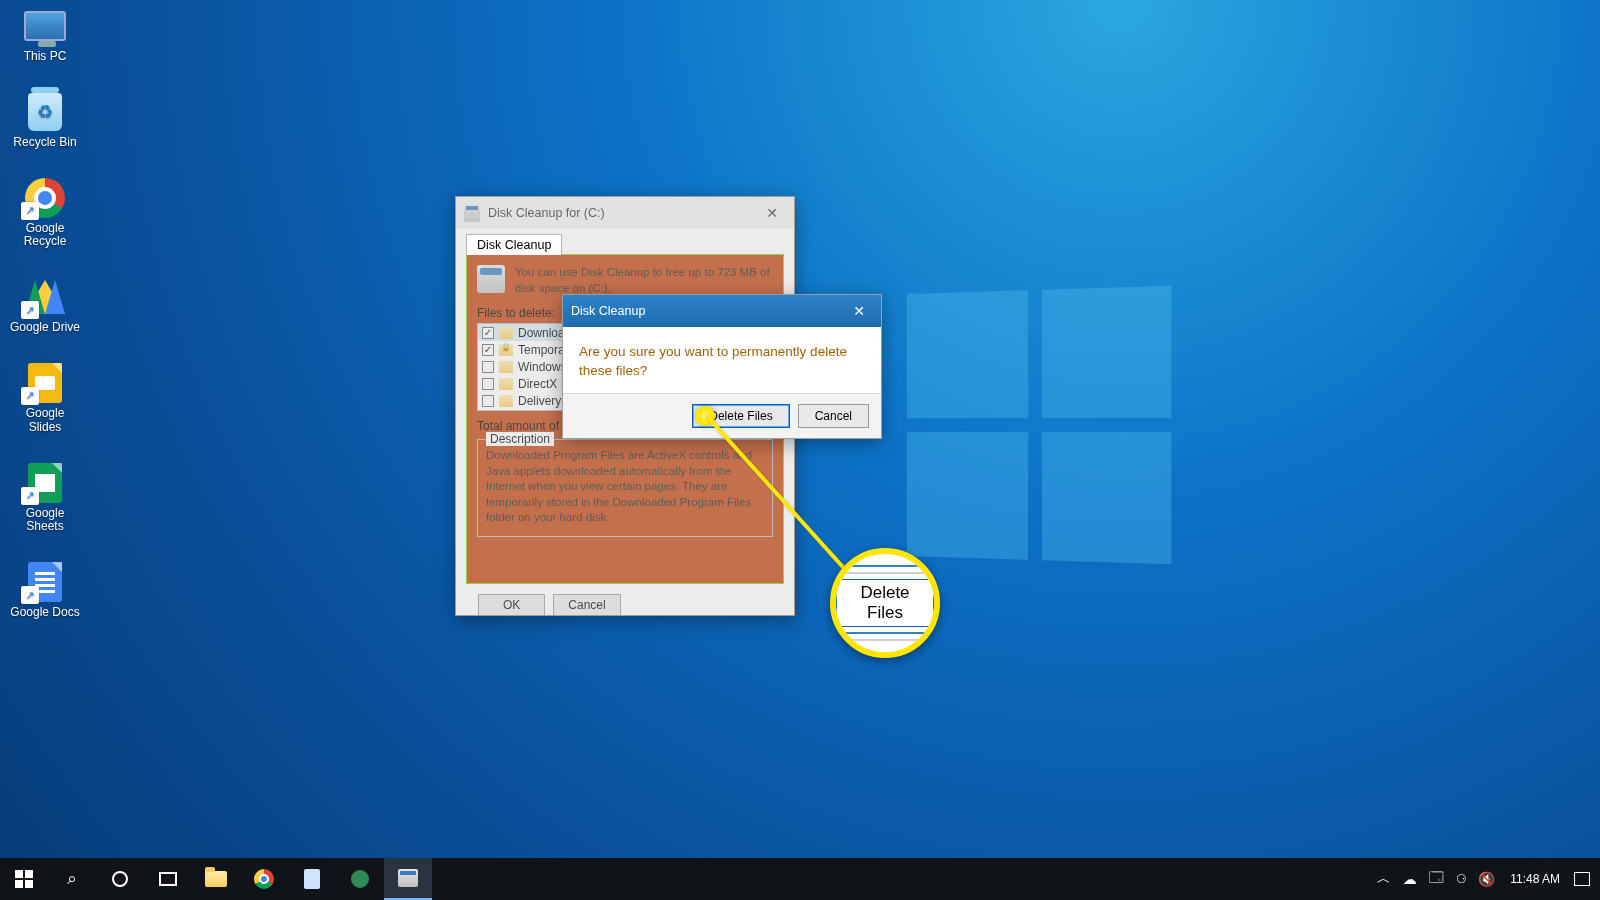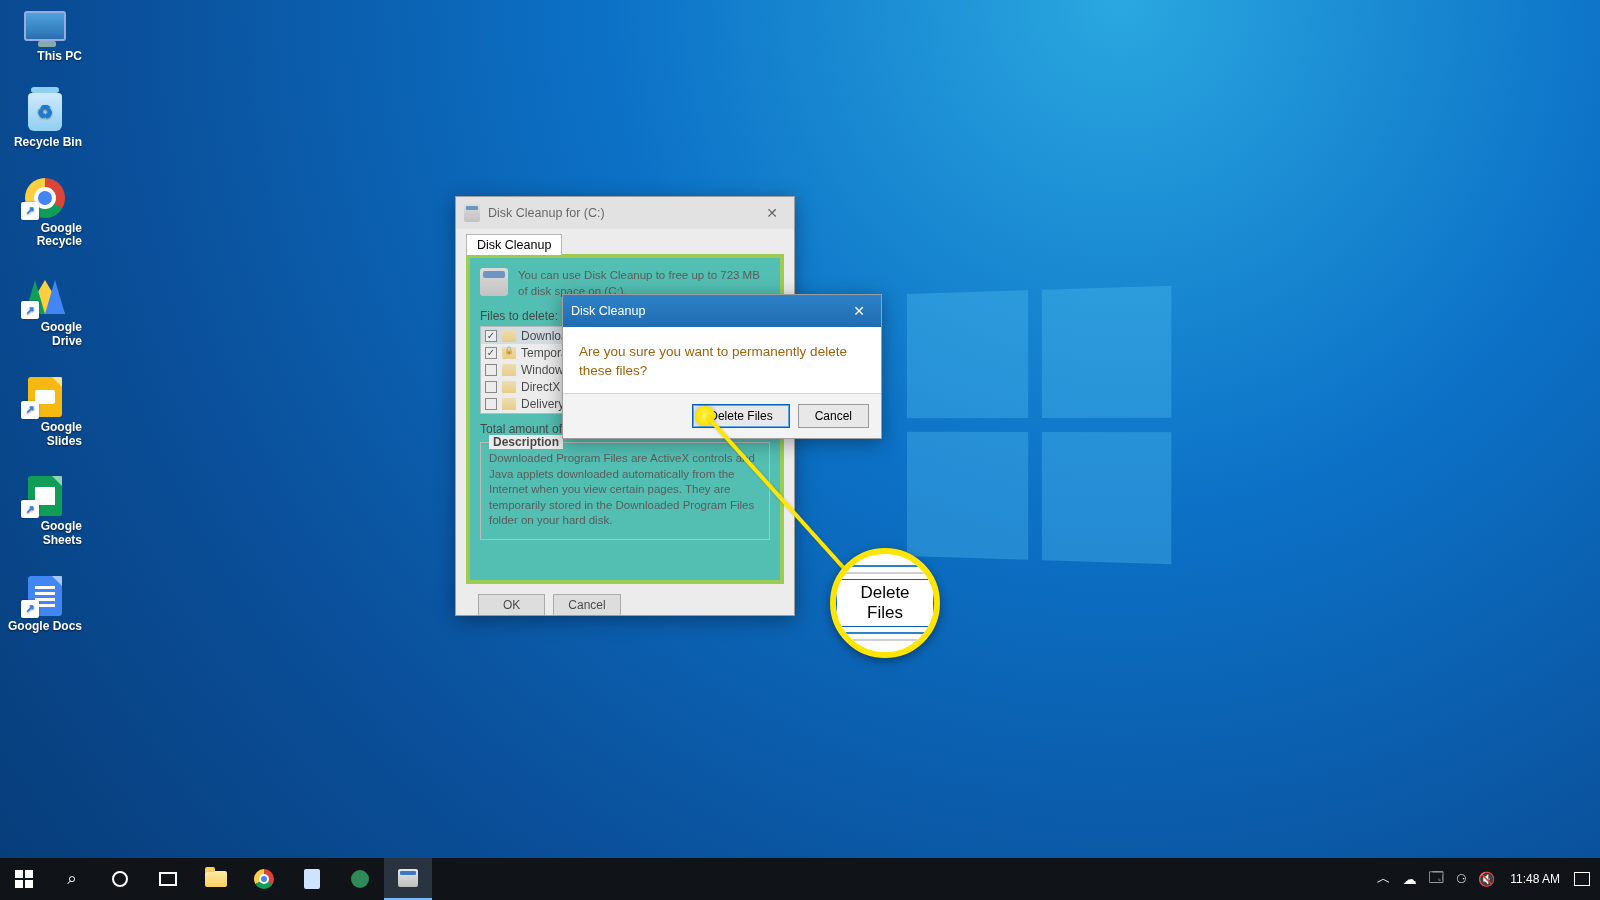--- a/index.html
+++ b/index.html
@@ -14,21 +14,21 @@
   .winlogo {
     position: absolute; left: 900px; top: 290px; width: 270px; height: 270px;
     display: grid; grid-template-columns: 1fr 1fr; grid-template-rows: 1fr 1fr; gap: 14px;
     transform: perspective(900px) rotateY(-12deg);
     opacity: 0.35;
   }
   .winlogo div { background: #4fc0f0; }
 
   
   .desktop-icons { position: absolute; left: 8px; top: 6px; width: 80px; }
-  .dicon { width: 74px; text-align: right; color: #fff; font-size: 12px; margin-bottom: 28px; cursor: pointer; text-shadow: 0 1px 2px rgba(0,0,0,.6); font-weight: bold; }
+  .dicon { width: 74px; text-align: center; color: #fff; font-size: 12px; margin-bottom: 28px; cursor: pointer; text-shadow: 0 1px 2px rgba(0,0,0,.6); }
   .dicon .glyph { width: 44px; height: 40px; margin: 0 auto 4px; display: flex; align-items: center; justify-content: center; position: relative; }
   .dicon .overlay { position:absolute; left:-2px; bottom:-2px; width:18px; height:18px; background:#fff; border-radius:2px; box-shadow:0 0 2px rgba(0,0,0,.3); display:flex; align-items:center; justify-content:center; font-size:11px; color:#2b7de9;}
   .label2 { line-height: 1.15; }
 
   
   .pc { width: 42px; height: 30px; border: 2px solid #9ad; border-radius: 3px; background: linear-gradient(#4fa3de,#2a6fb0); position: relative; }
   .pc::after { content:""; position:absolute; bottom:-8px; left:12px; width:18px; height:6px; background:#8aa; border-radius:2px; }
   .bin { width: 34px; height: 38px; background: linear-gradient(#cfeaff,#8fcff0); border-radius: 4px 4px 6px 6px; position: relative; }
   .bin::before { content:""; position:absolute; top:-6px; left:3px; right:3px; height:6px; background:#8fcff0; border-radius:3px; }
   .recycle-symbol { position:absolute; inset:0; display:flex; align-items:center; justify-content:center; color:#1a7bd0; font-size:18px; }
@@ -53,33 +53,33 @@
   .titlebar .spacer { flex: 1; }
   .titlebar .close { width: 44px; height: 30px; display:flex; align-items:center; justify-content:center; margin:-0px -8px 0 0; font-size:14px; color:#333;}
   .titlebar.blue { background: linear-gradient(#2e83c8,#1f6bb0); color:#fff; }
   .titlebar.gray { background:#f0f0f0; color:#333; }
   .titlebar.blue .close { color:#fff; }
 
   
   .cleanup { left: 455px; top: 196px; width: 340px; height: 420px; }
   .cleanup-body { padding: 4px 10px 10px; }
   .tab { display:inline-block; background:#fff; border:1px solid #b5b5b5; border-bottom:none; padding:3px 10px; position:relative; top:1px; z-index:2; }
-  .tabpanel { border:4px solid #84cc16; padding:10px; min-height: 330px; background:#14b8a6; }
+  .tabpanel { border:1px solid #84cc16; padding:10px; min-height: 330px; background:#c2410c; }
   .inforow { display:flex; gap:10px; align-items:flex-start; margin-bottom:10px;}
   .inforow .disk-icon { width:28px; height:28px; flex:none; background:linear-gradient(#e6e6e6,#bfbfbf); border-radius:3px; position:relative;}
   .inforow .disk-icon::after{content:"";position:absolute;left:3px;top:3px;right:3px;height:7px;background:#3a7abf;border-radius:2px;}
   .label { font-size:12px; margin-bottom:3px;}
   .filelist { border:1px solid #b5b5b5; height:88px; overflow:hidden; background:#fff; margin-bottom:8px; }
   .filelist .row { display:flex; align-items:center; height:17px; padding:0 4px; font-size:12px; gap:5px;}
   .filelist .row.sel { background:#d8e6f2; }
   .chk { width:12px; height:12px; border:1px solid #666; background:#fff; display:flex; align-items:center; justify-content:center; font-size:10px; color:#000; line-height:1;}
   .fico { width:14px; height:12px; background:linear-gradient(#ffe9a6,#f9cf62); border-radius:1px; position:relative;}
   .fico.lock::after{content:"🔒"; position:absolute; font-size:8px; left:2px; top:-1px;}
   .group { border:1px solid #b5b5b5; padding:8px 8px 10px; margin-top:6px; position:relative;}
-  .group .legend { position:absolute; top:-8px; left:8px; background:#fff; padding:0 4px; font-size:12px;font-weight:bold;}
+  .group .legend { position:absolute; top:-8px; left:8px; background:#fff; padding:0 4px; font-size:12px;}
   .desc { font-size:11.5px; line-height:1.35; color:#222;}
   .btn { background:#e8e8e8; border:1px solid #9a9a9a; padding:3px 14px; font-size:12px; cursor:pointer; }
   .btn.default { border:1px solid #0a61b9; box-shadow: inset 0 0 0 1px #5ca8e8;}
   .shield{display:inline-block;width:12px;height:12px;vertical-align:-2px;margin-right:4px;background:conic-gradient(#0a61b9 0 90deg,#ffcf40 90deg 180deg,#0a61b9 180deg 270deg,#ffcf40 270deg 360deg);clip-path: polygon(50% 0, 100% 15%, 100% 55%, 50% 100%, 0 55%, 0 15%);}
   .row-buttons { display:flex; justify-content:space-between; margin-top:10px;}
   .dlg-buttons { display:flex; gap:8px; justify-content:flex-start; padding:10px 12px 0; }
 
   
   .dim::after { content:""; position:absolute; inset:0; background:rgba(200,200,200,.35); pointer-events:none;}
 

